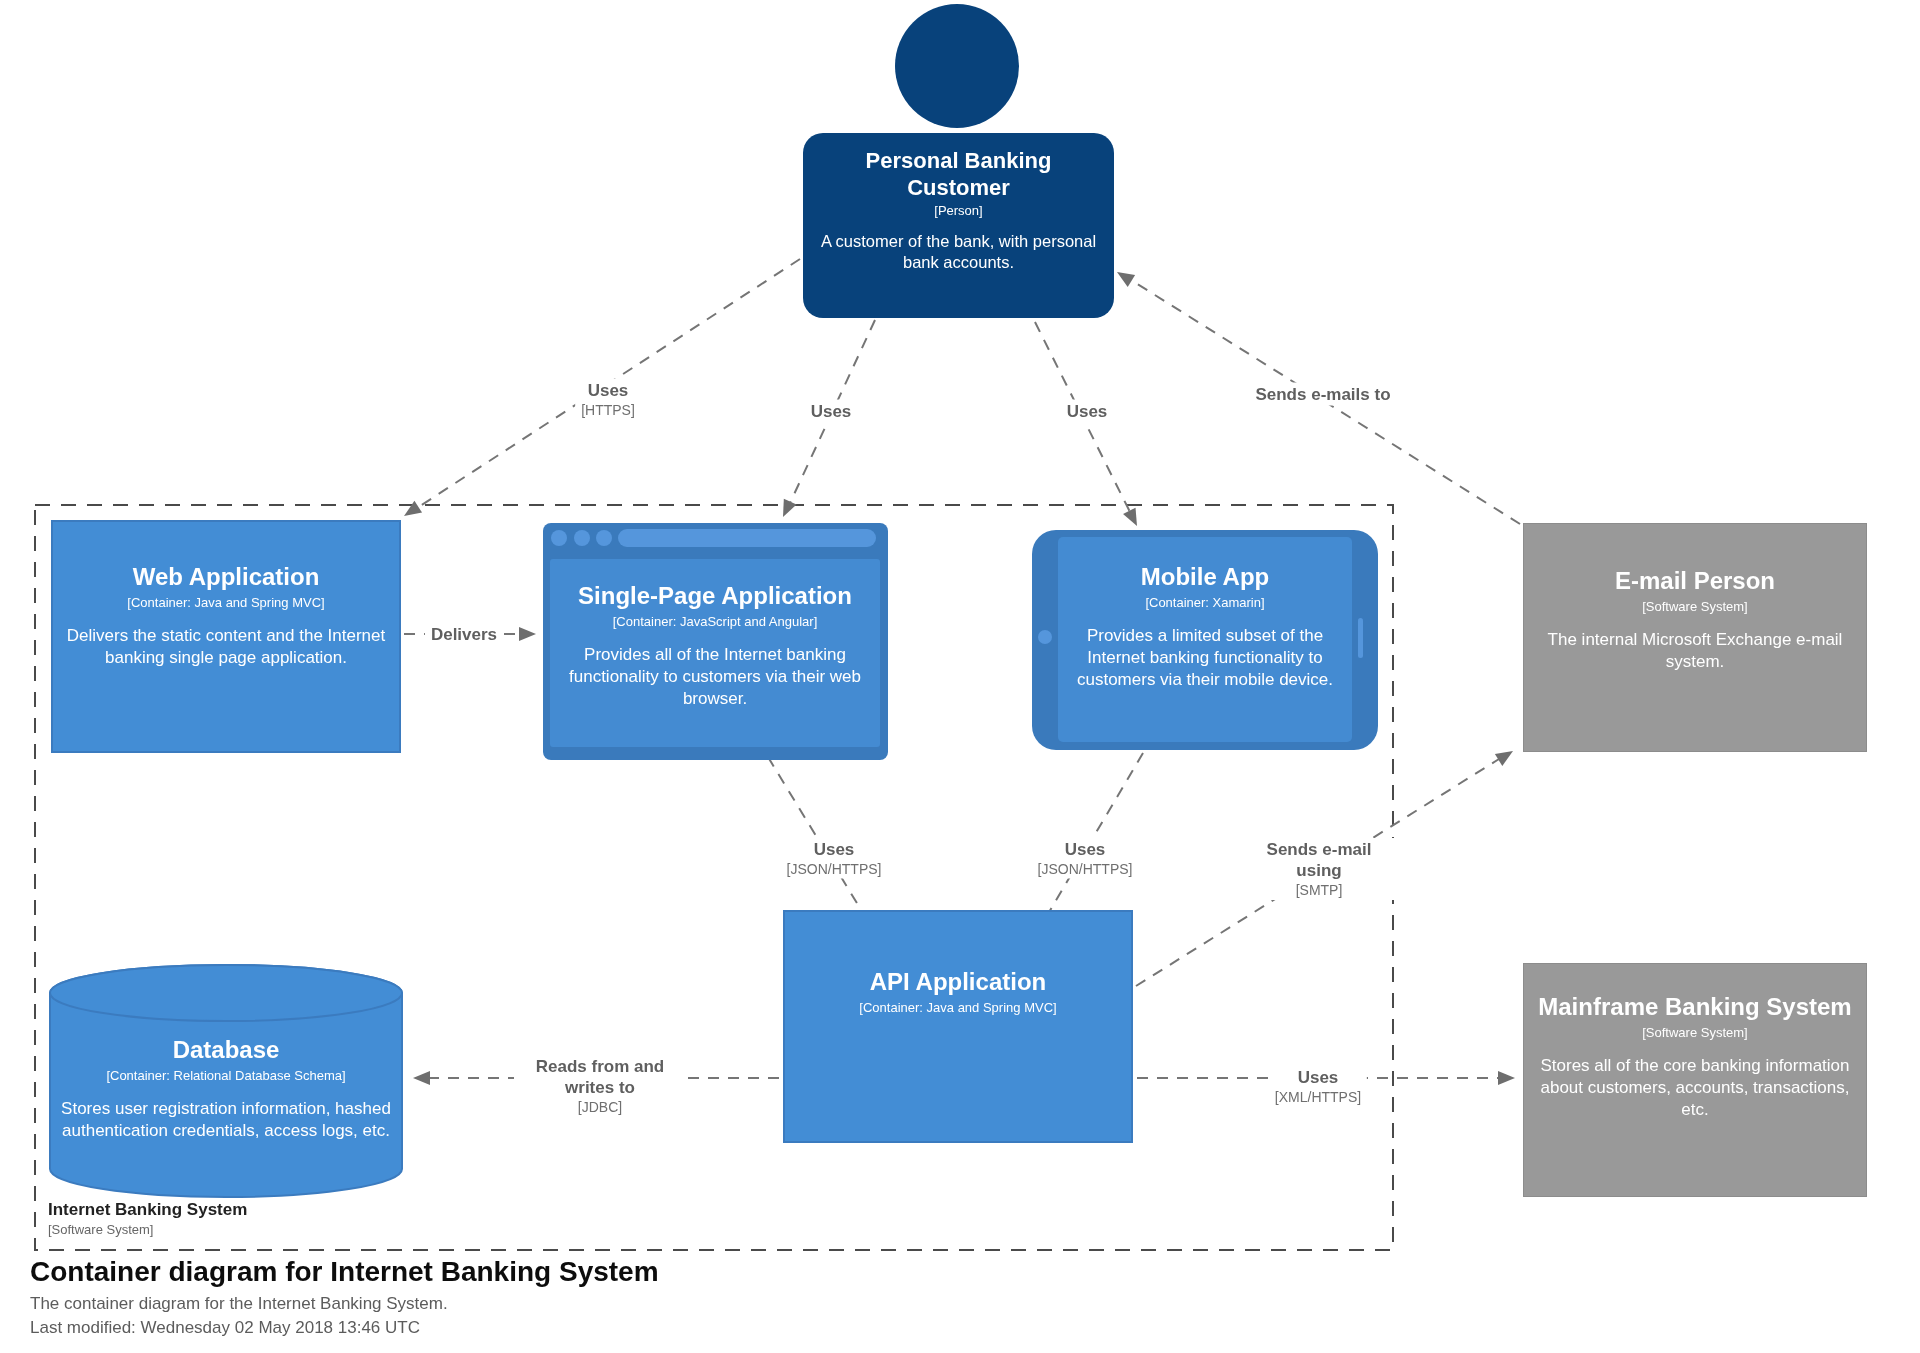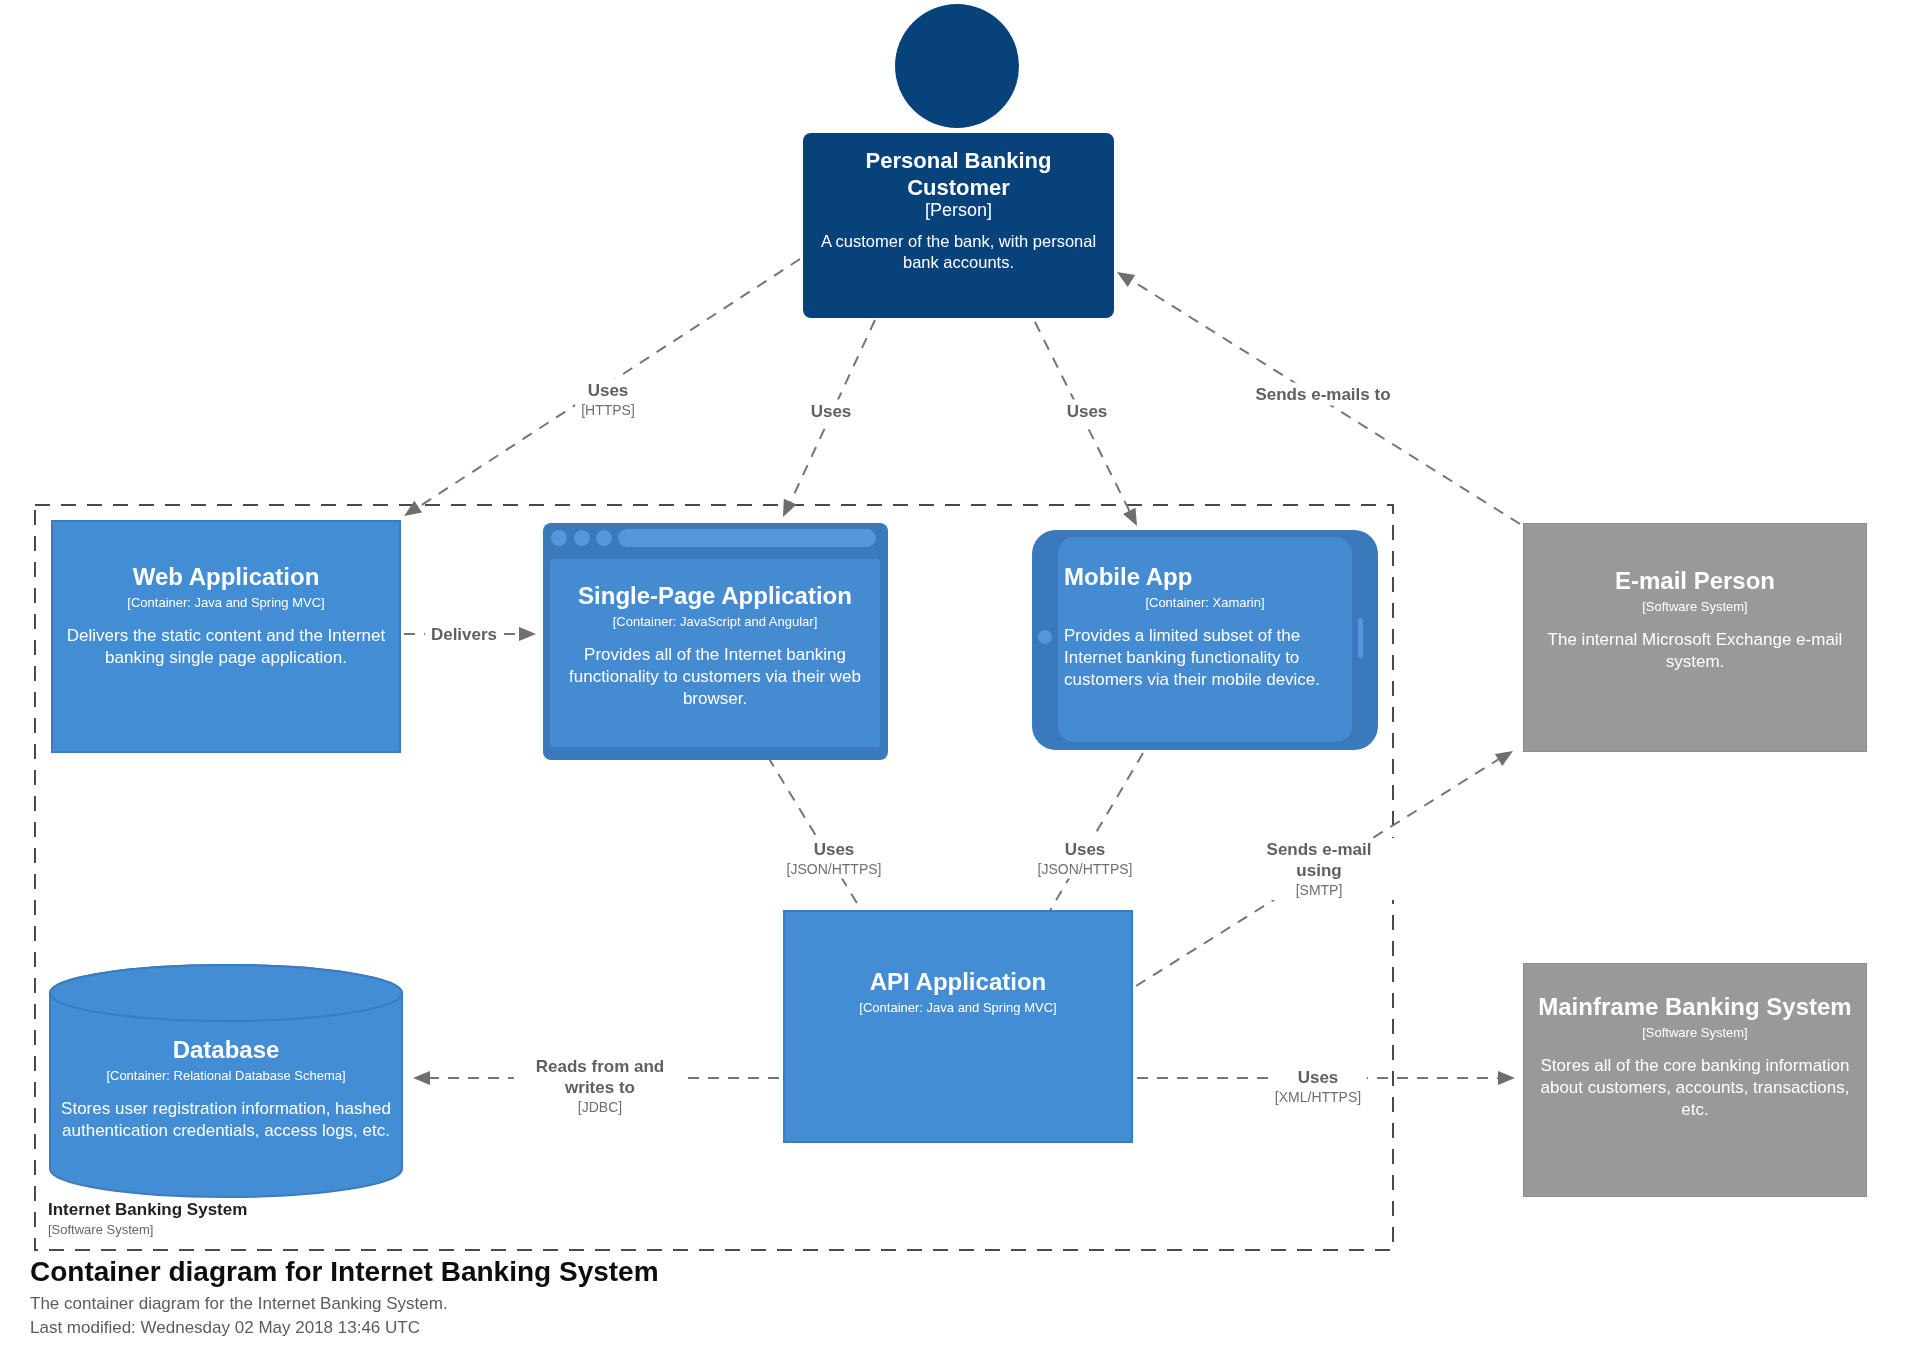--- a/index.html
+++ b/index.html
@@ -13,24 +13,24 @@
   .n-title{font-size:24px;line-height:30px;font-weight:bold;width:100%;}
   .n-meta{font-size:13px;line-height:17px;margin:2px 0 14px;}
   .n-desc{font-size:17px;line-height:22px;}
 
   .box-blue{background:#438dd5;border:2px solid #3b7bbf;}
   .box-gray{background:#999999;border:1px solid #8c8c8c;}
 
   
   .person-head{position:absolute;left:895px;top:4px;width:124px;height:124px;border-radius:50%;
                background:#08427b;}
-  .person-body{left:803px;top:133px;width:311px;height:185px;border-radius:8px;background:#08427b;
+  .person-body{left:803px;top:133px;width:311px;height:185px;border-radius:20px;background:#08427b;
                padding:14px 16px 0;}
   .person-body .n-title{font-size:22px;line-height:27px;}
-  .person-body .n-meta{font-size:18px;margin:1px 8px 12px;}
+  .person-body .n-meta{font-size:13px;margin:1px 8px 12px;}
   .person-body .n-desc{font-size:16.5px;line-height:21px;}
 
   
   .web-app{left:51px;top:520px;width:350px;height:233px;padding:40px 10px 0;}
   
   .email-sys{left:1523px;top:523px;width:344px;height:229px;padding:42px 14px 0;}
   
   .api-app{left:783px;top:910px;width:350px;height:233px;padding:55px 10px 0;}
   
   .mainframe{left:1523px;top:963px;width:344px;height:234px;padding:28px 14px 0;}
@@ -43,22 +43,22 @@
   .browser-address{position:absolute;left:75px;right:12px;top:6px;height:18px;border-radius:9px;background:#5596dc;}
   .browser-panel{position:absolute;left:7px;right:8px;top:36px;bottom:13px;background:#448bd2;border-radius:3px;
                  display:flex;flex-direction:column;align-items:center;text-align:center;padding:22px 8px 0;
                  box-sizing:border-box;}
 
   
   .mobile-frame{left:1032px;top:530px;width:346px;height:220px;border-radius:24px;background:#3a7abc;
                 display:block;padding:0;}
   .home-button{position:absolute;left:6px;top:100px;width:14px;height:14px;border-radius:50%;background:#5596dc;}
   .speaker-bar{position:absolute;right:15px;top:88px;width:5px;height:40px;border-radius:3px;background:#5596dc;}
-  .mobile-screen{position:absolute;left:26px;right:26px;top:7px;bottom:8px;background:#448bd2;border-radius:16px;
-                 display:flex;flex-direction:column;align-items:center;text-align:left;padding:25px 6px 0;
+  .mobile-screen{position:absolute;left:26px;right:26px;top:7px;bottom:8px;background:#448bd2;border-radius:5px;
+                 display:flex;flex-direction:column;align-items:center;text-align:center;padding:25px 6px 0;
                  box-sizing:border-box;}
 
   
   .db-text{left:50px;top:1000px;width:352px;padding:35px 10px 0;background:transparent;border:none;}
 
   
   .rl{position:absolute;transform:translate(-50%,-50%);background:#ffffff;text-align:center;
       padding:1px 6px;color:#5f5f5f;}
   .rl .rl-label{font-size:17px;line-height:21px;font-weight:bold;}
   .rl .rl-tech{font-size:14px;line-height:18px;font-weight:normal;color:#6f6f6f;}

